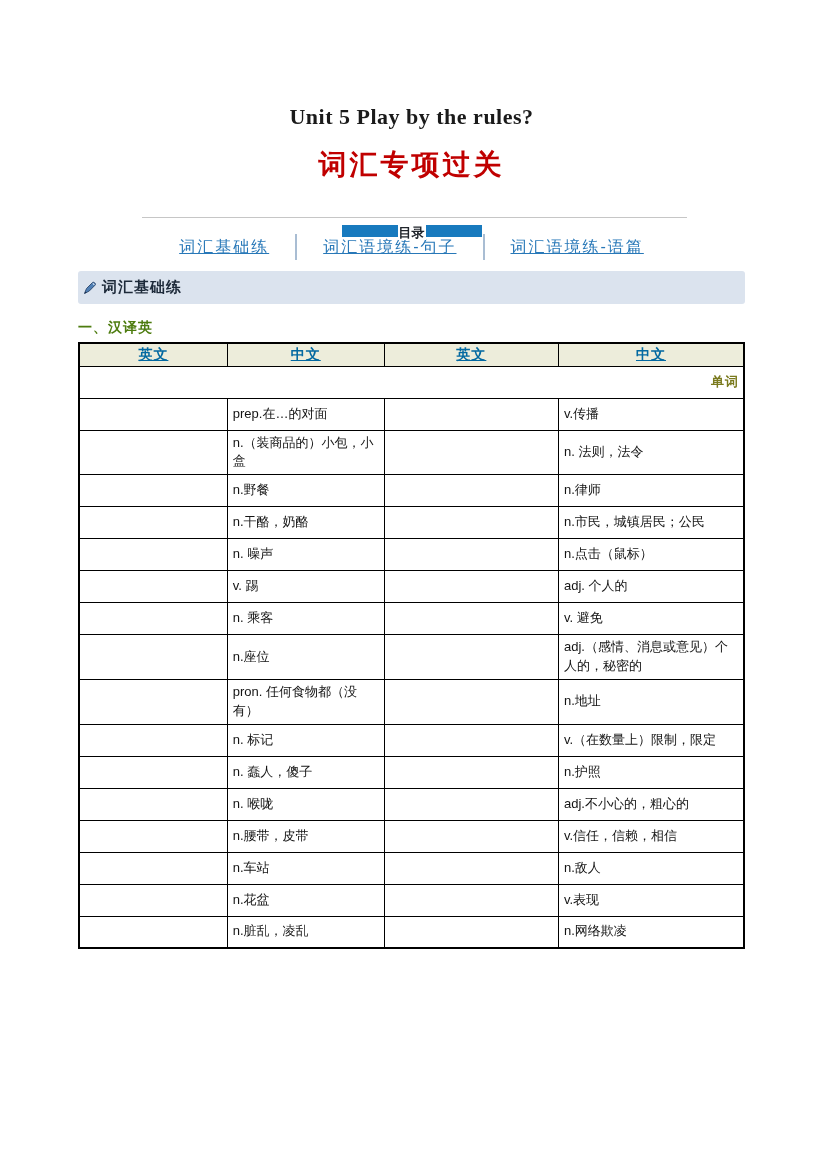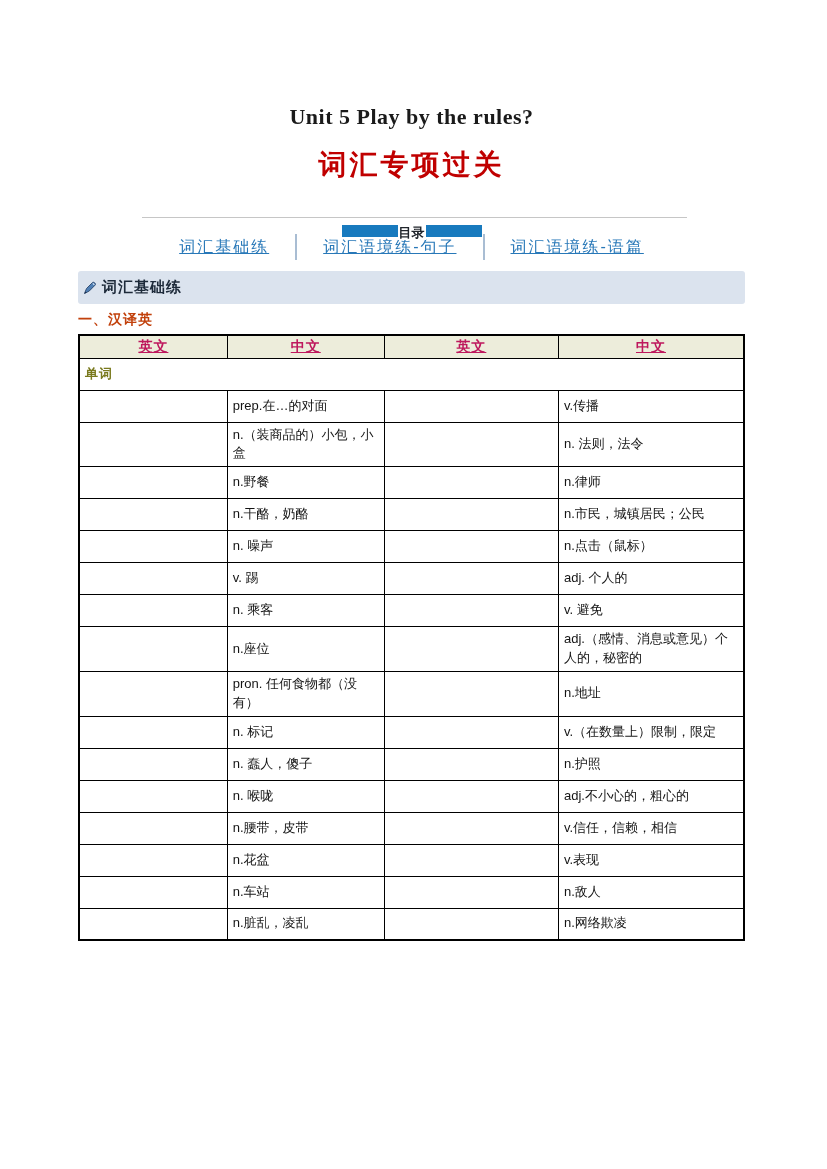--- a/index.html
+++ b/index.html
@@ -59,45 +59,45 @@
     margin-top: 11px; height: 33px;
     background: #dbe3ee; border-radius: 3px;
     display: flex; align-items: center; gap: 4px;
     padding-left: 4px;
     font-size: 15px; font-weight: bold; color: #1d2a3a;
     letter-spacing: 1px;
   }
   .pen-icon { display: inline-flex; width: 16px; height: 16px; }
   
   .part-title {
-    margin-top: 7px;
-    font-size: 14px; font-weight: bold; color: #c2410c;
+    margin-top: 15px;
+    font-size: 14px; font-weight: bold; color: #4d7c0f;
     letter-spacing: 1px;
   }
   
   table.vocab {
     width: 100%; margin-top: 5px;
     border-collapse: collapse; table-layout: fixed;
     border: 2px solid #000;
   }
   table.vocab th {
     border: 1px solid #000; background: #ededdb;
-    font-size: 14px; font-weight: bold; color: #be185d;
+    font-size: 14px; font-weight: bold; color: #0369a1;
     text-decoration: underline; text-align: center;
     height: 23px; letter-spacing: 1px;
   }
   table.vocab td {
     border: 1px solid #000;
     font-size: 13px; line-height: 1.45;
     padding: 3px 4px 3px 5px;
     height: 32px; vertical-align: middle;
     word-break: break-all;
   }
   td.group-cell {
-    text-align: left; font-weight: bold;
+    text-align: right; font-weight: bold;
     color: #7a7a1e; font-size: 14px; height: 33px;
     letter-spacing: 1px;
   }
 </style>
 </head>
 <body>
 
 <div class="page">
 
   <h1 class="doc-title">Unit 5 Play by the rules?</h1>
@@ -224,29 +224,29 @@
           <td>adj.不小心的，粗心的</td>
         </tr>
         <tr>
           <td></td>
           <td>n.腰带，皮带</td>
           <td></td>
           <td>v.信任，信赖，相信</td>
         </tr>
         <tr>
           <td></td>
+          <td>n.车站</td>
+          <td></td>
+          <td>n.敌人</td>
+        </tr>
+        <tr>
+          <td></td>
           <td>n.花盆</td>
           <td></td>
           <td>v.表现</td>
-        </tr>
-        <tr>
-          <td></td>
-          <td>n.车站</td>
-          <td></td>
-          <td>n.敌人</td>
         </tr>
         <tr>
           <td></td>
           <td>n.脏乱，凌乱</td>
           <td></td>
           <td>n.网络欺凌</td>
         </tr>
       </tbody>
   </table>
 

